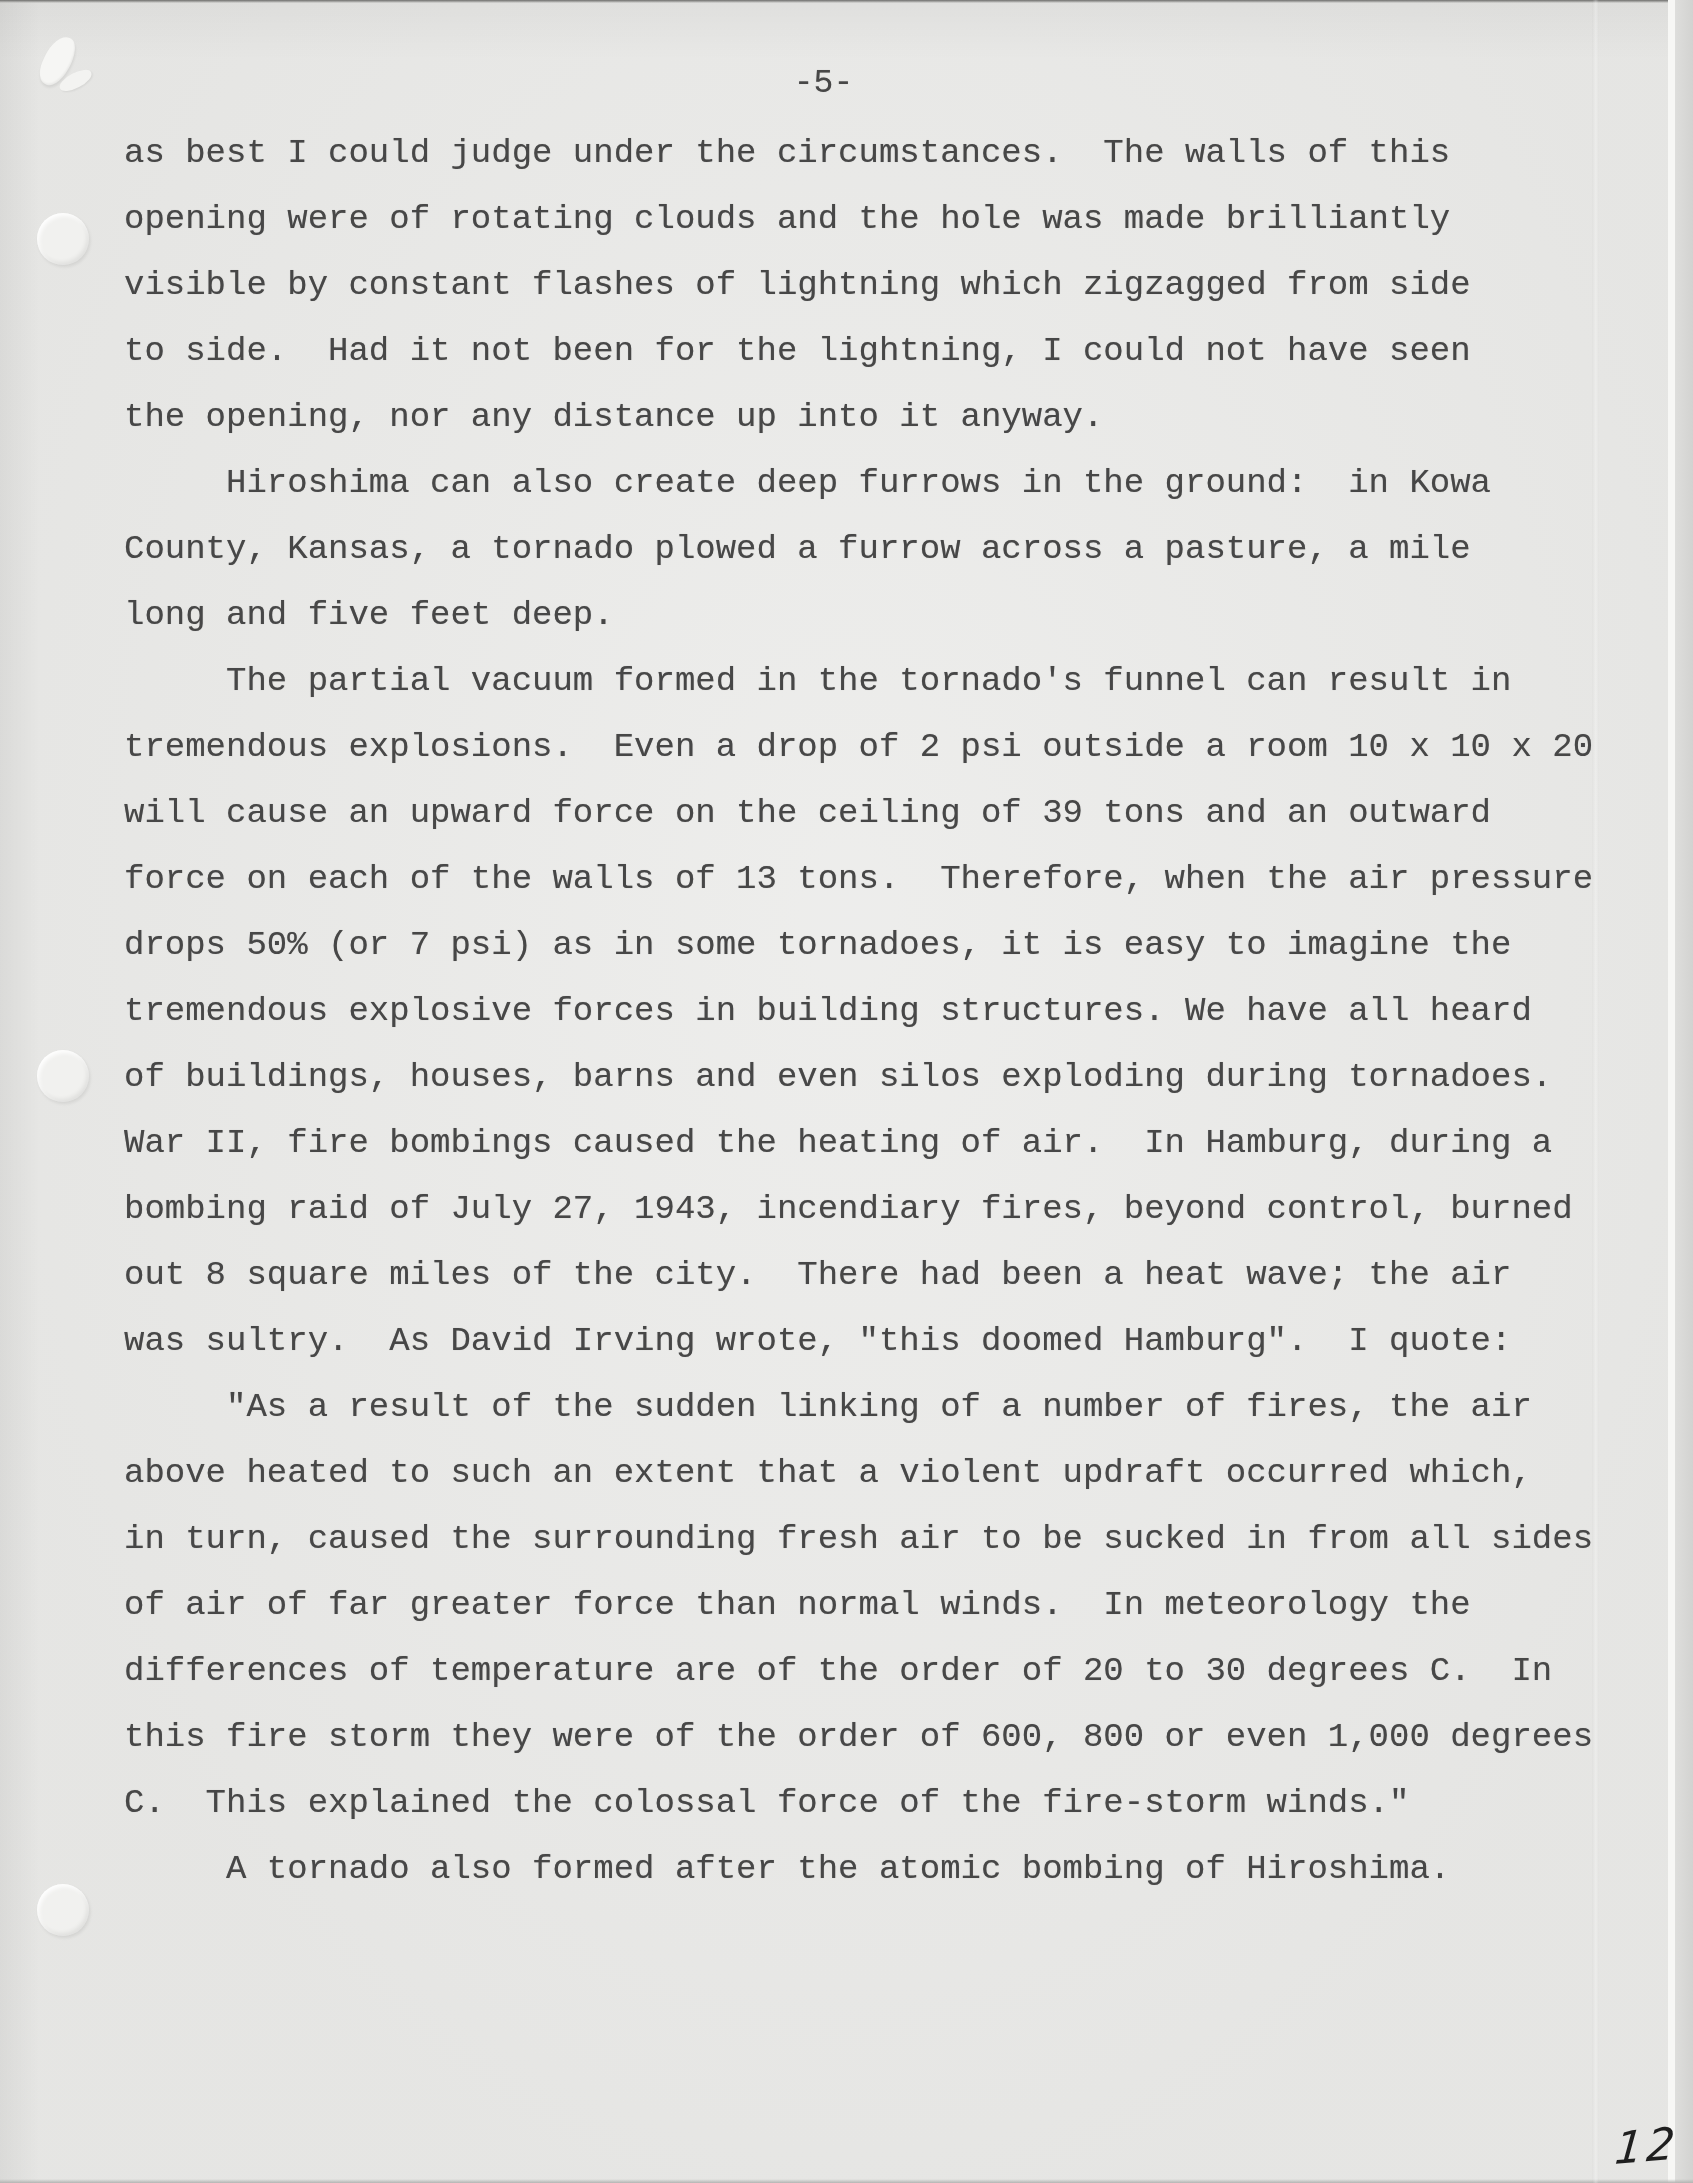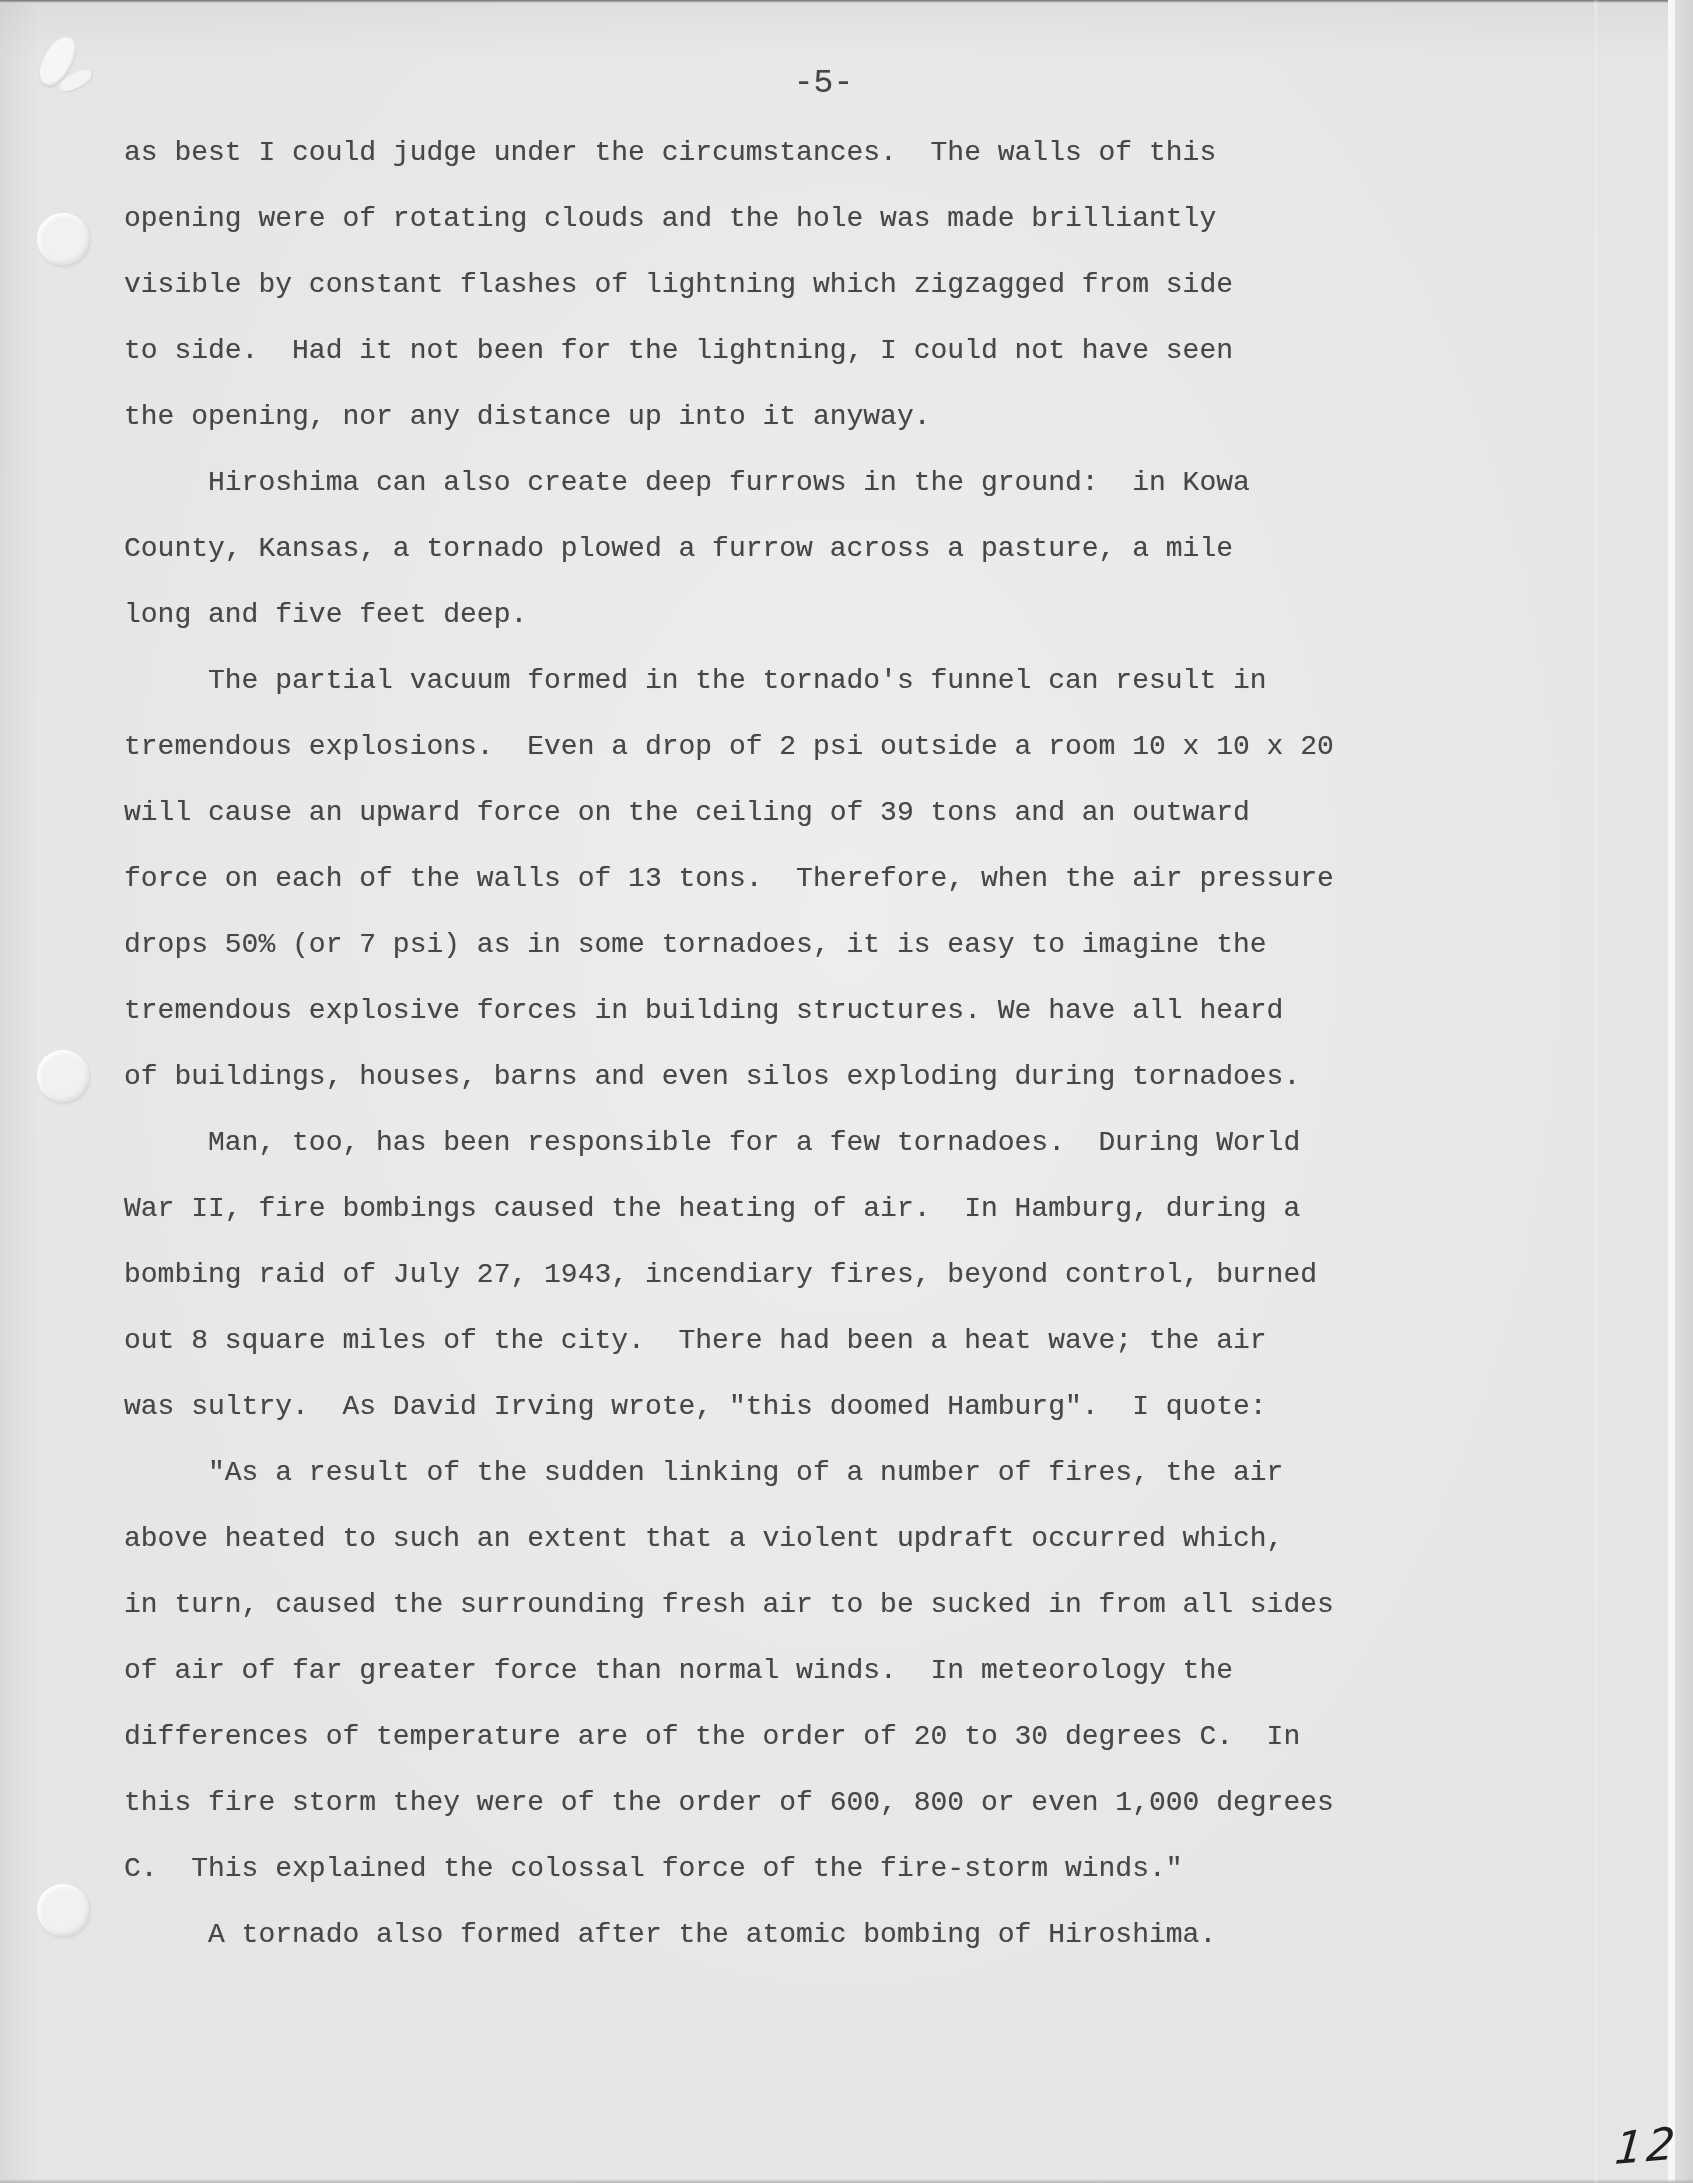--- a/index.html
+++ b/index.html
@@ -34,21 +34,21 @@
     font-size:33px;
     color:var(--ink,#474747);
     text-shadow:0 0 0.7px rgba(70,70,70,0.45);
     white-space:pre;
   }
   .typed-body{
     position:absolute;
     left:124px;
     top:120px;
     line-height:66px;
-    font-size:28px;
+    font-size:34px;
     color:var(--ink,#474747);
     text-shadow:0 0 0.7px rgba(70,70,70,0.45);
   }
   .typed-line{
     white-space:pre;
     height:66px;
   }
   .handwritten-number{
     position:absolute;
     left:1615px;
@@ -148,21 +148,20 @@
     <div class="typed-line">     Hiroshima can also create deep furrows in the ground:  in Kowa</div>
     <div class="typed-line">County, Kansas, a tornado plowed a furrow across a pasture, a mile</div>
     <div class="typed-line">long and five feet deep.</div>
     <div class="typed-line">     The partial vacuum formed in the tornado's funnel can result in</div>
     <div class="typed-line">tremendous explosions.  Even a drop of 2 psi outside a room 10 x 10 x 20</div>
     <div class="typed-line">will cause an upward force on the ceiling of 39 tons and an outward</div>
     <div class="typed-line">force on each of the walls of 13 tons.  Therefore, when the air pressure</div>
     <div class="typed-line">drops 50% (or 7 psi) as in some tornadoes, it is easy to imagine the</div>
     <div class="typed-line">tremendous explosive forces in building structures. We have all heard</div>
     <div class="typed-line">of buildings, houses, barns and even silos exploding during tornadoes.</div>
-    <div class="typed-line">     Man, too, has been responsible for a few tornadoes.  During World</div>
     <div class="typed-line">War II, fire bombings caused the heating of air.  In Hamburg, during a</div>
     <div class="typed-line">bombing raid of July 27, 1943, incendiary fires, beyond control, burned</div>
     <div class="typed-line">out 8 square miles of the city.  There had been a heat wave; the air</div>
     <div class="typed-line">was sultry.  As David Irving wrote, "this doomed Hamburg".  I quote:</div>
     <div class="typed-line">     "As a result of the sudden linking of a number of fires, the air</div>
     <div class="typed-line">above heated to such an extent that a violent updraft occurred which,</div>
     <div class="typed-line">in turn, caused the surrounding fresh air to be sucked in from all sides</div>
     <div class="typed-line">of air of far greater force than normal winds.  In meteorology the</div>
     <div class="typed-line">differences of temperature are of the order of 20 to 30 degrees C.  In</div>
     <div class="typed-line">this fire storm they were of the order of 600, 800 or even 1,000 degrees</div>

